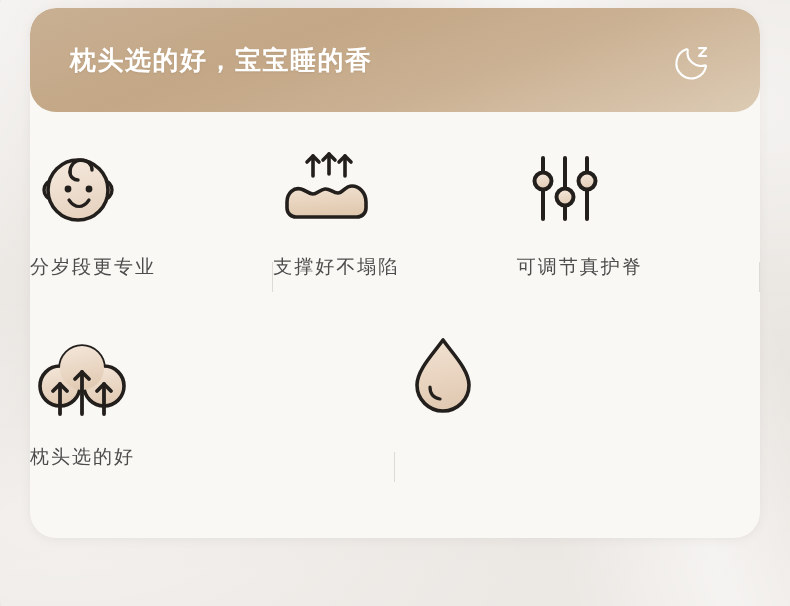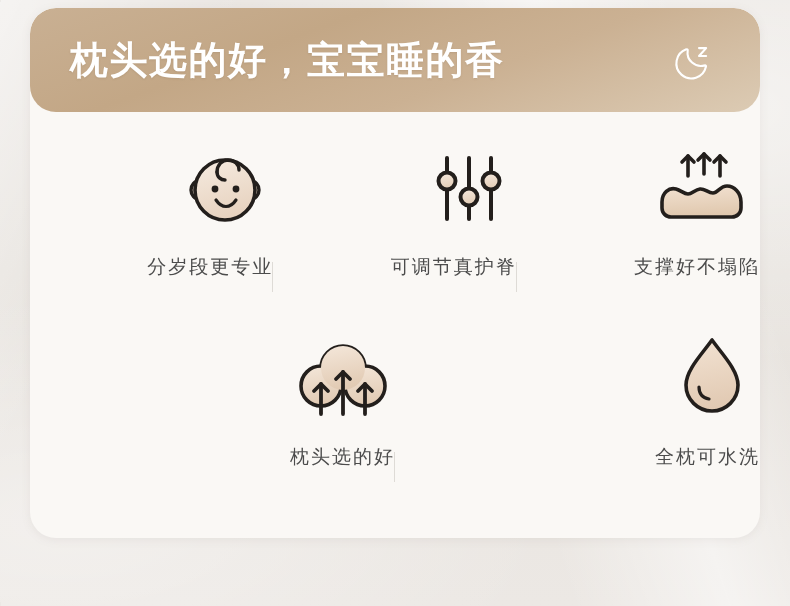--- a/index.html
+++ b/index.html
@@ -39,21 +39,21 @@
   
   #header{
     position:absolute;left:0;top:0;width:730px;height:104px;
     border-radius:26px;
     background:linear-gradient(160deg,#c9b093 0%,#c3a786 34%,#cbb193 62%,#dccbb4 100%);
     display:flex;align-items:center;justify-content:space-between;
     box-sizing:border-box;padding:0 36px 0 40px;
   }
   #header-title{
     color:#ffffff;
-    font-size:38px;
+    font-size:26px;
     font-weight:bold;
     letter-spacing:1.5px;
     white-space:nowrap;
     text-shadow:0 1px 2px rgba(120,100,78,.18);
     text-align:center;
   }
   #moon-icon{width:46px;height:46px;display:block;margin-right:6px;}
 
   
   #features{
@@ -64,21 +64,21 @@
   }
   .feature-row{
     display:flex;
     width:100%;
     height:190px;
     align-items:flex-start;
   }
   .feature-cell{
     flex:1 1 0;
     display:flex;flex-direction:column;
-    align-items:flex-end;justify-content:flex-start;
+    align-items:flex-start;justify-content:flex-start;
     position:relative;
   }
   .feature-icon{
     height:104px;
     display:flex;align-items:center;justify-content:center;
   }
   .feature-label{
     margin-top:14px;
     font-size:19px;
     color:#4c4c4c;
@@ -132,61 +132,61 @@
             <circle cx="59" cy="49" r="3.4" fill="#231f1c"></circle>
             <path d="M39 60c3 4.5 6.5 6.5 10 6.5S56 64.5 59 60" stroke="#231f1c" stroke-width="3.2" fill="none" stroke-linecap="round"></path>
           </svg>
         </div>
         <div class="feature-label">分岁段更专业</div>
         <div class="col-divider"></div>
       </div>
 
       <div class="feature-cell">
         <div class="feature-icon">
-          <svg width="96" height="96" viewBox="0 0 96 96" fill="none">
-            <defs>
-              <linearGradient id="g2" x1="0" y1="0" x2="0.2" y2="1">
-                <stop offset="0%" stop-color="#f6ead f"></stop>
-                <stop offset="0%" stop-color="#f6eadf"></stop>
-                <stop offset="100%" stop-color="#e3cdb6"></stop>
-              </linearGradient>
-            </defs>
-            <line x1="26" y1="18" x2="26" y2="79" stroke="#231f1c" stroke-width="4" stroke-linecap="round"></line>
-            <line x1="48" y1="18" x2="48" y2="79" stroke="#231f1c" stroke-width="4" stroke-linecap="round"></line>
-            <line x1="70" y1="18" x2="70" y2="79" stroke="#231f1c" stroke-width="4" stroke-linecap="round"></line>
-            <circle cx="26" cy="41" r="8.5" fill="url(#g2)" stroke="#231f1c" stroke-width="4"></circle>
-            <circle cx="48" cy="57" r="8.5" fill="url(#g2)" stroke="#231f1c" stroke-width="4"></circle>
-            <circle cx="70" cy="41" r="8.5" fill="url(#g2)" stroke="#231f1c" stroke-width="4"></circle>
-          </svg>
-        </div>
-        <div class="feature-label">可调节真护脊</div>
-        <div class="col-divider"></div>
-      </div>
-
-      <div class="feature-cell">
-        <div class="feature-icon">
           <svg width="112" height="96" viewBox="0 0 112 96" fill="none">
             <defs>
               <linearGradient id="g3" x1="0" y1="0" x2="0.15" y2="1">
                 <stop offset="0%" stop-color="#f2e2d2"></stop>
                 <stop offset="100%" stop-color="#e0c8ae"></stop>
               </linearGradient>
             </defs>
             <g stroke="#231f1c" stroke-width="3.6" stroke-linecap="round" stroke-linejoin="round" fill="none">
               <path d="M40 36V16"></path>
                 <path d="M34 22l6-6 6 6"></path>
               <path d="M56 34V14"></path>
                 <path d="M50 20l6-6 6 6"></path>
               <path d="M72 36V16"></path>
                 <path d="M66 22l6-6 6 6"></path>
             </g>
             <path d="M14 62c0-9 7-15 14-13 5 1.4 8 5 12 5s7-4.5 12-5 8 4 13 4 7-7 14-7 14 6.5 14 16v6c0 5-4 9-9 9H23c-5 0-9-4-9-9z" fill="url(#g3)" stroke="#231f1c" stroke-width="3.6" stroke-linejoin="round"></path>
           </svg>
         </div>
         <div class="feature-label">支撑好不塌陷</div>
+      </div>
+
+      <div class="feature-cell">
+        <div class="feature-icon">
+          <svg width="96" height="96" viewBox="0 0 96 96" fill="none">
+            <defs>
+              <linearGradient id="g2" x1="0" y1="0" x2="0.2" y2="1">
+                <stop offset="0%" stop-color="#f6ead f"></stop>
+                <stop offset="0%" stop-color="#f6eadf"></stop>
+                <stop offset="100%" stop-color="#e3cdb6"></stop>
+              </linearGradient>
+            </defs>
+            <line x1="26" y1="18" x2="26" y2="79" stroke="#231f1c" stroke-width="4" stroke-linecap="round"></line>
+            <line x1="48" y1="18" x2="48" y2="79" stroke="#231f1c" stroke-width="4" stroke-linecap="round"></line>
+            <line x1="70" y1="18" x2="70" y2="79" stroke="#231f1c" stroke-width="4" stroke-linecap="round"></line>
+            <circle cx="26" cy="41" r="8.5" fill="url(#g2)" stroke="#231f1c" stroke-width="4"></circle>
+            <circle cx="48" cy="57" r="8.5" fill="url(#g2)" stroke="#231f1c" stroke-width="4"></circle>
+            <circle cx="70" cy="41" r="8.5" fill="url(#g2)" stroke="#231f1c" stroke-width="4"></circle>
+          </svg>
+        </div>
+        <div class="feature-label">可调节真护脊</div>
+        <div class="col-divider"></div>
       </div>
 
     </div>
 
     <div class="feature-row">
 
 
       <div class="feature-cell">
         <div class="feature-icon">
           <svg width="104" height="96" viewBox="0 0 104 96" fill="none">
@@ -221,19 +221,18 @@
             <defs>
               <linearGradient id="g6" x1="0.15" y1="0" x2="0.3" y2="1">
                 <stop offset="0%" stop-color="#f2e2d2"></stop>
                 <stop offset="100%" stop-color="#e1c9b2"></stop>
               </linearGradient>
             </defs>
             <path d="M48 10C38 24 22 40 22 55a26 26 0 0 0 52 0C74 40 58 24 48 10z" fill="url(#g6)" stroke="#231f1c" stroke-width="3.6" stroke-linejoin="round"></path>
             <path d="M35 57c0 7 4 11 10 12" stroke="#231f1c" stroke-width="3.2" fill="none" stroke-linecap="round"></path>
           </svg>
         </div>
-        <div class="feature-label">全枕可水洗</div>
       </div>
 
     </div>
 
   </div>
 </div>
 
 </body></html>

